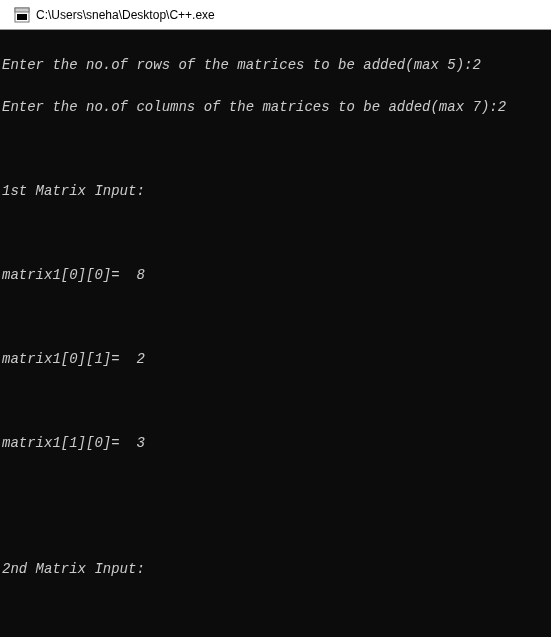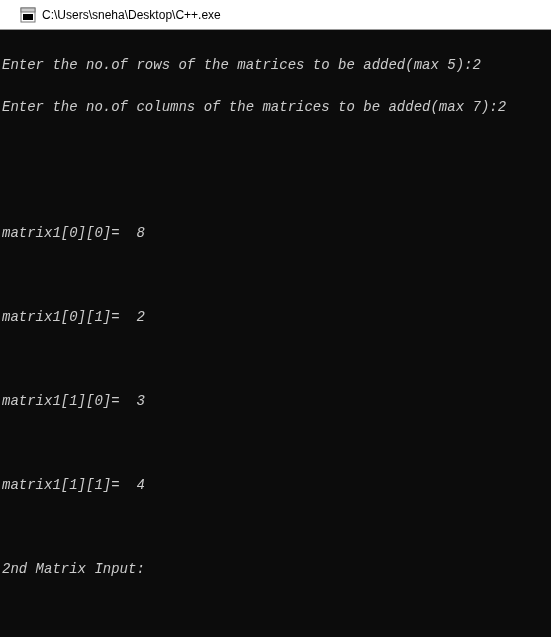--- a/index.html
+++ b/index.html
@@ -14,21 +14,21 @@
       font-family: Consolas, 'Courier New', monospace;
       font-size: 14px;
       color: #cccccc;
       overflow: hidden;
     }
     .titlebar {
       height: 30px;
       background: #ffffff;
       display: flex;
       align-items: center;
-      padding: 0 20px;
+      padding: 0 14px;
       border-bottom: 1px solid #999;
     }
     .title-icon {
       width: 16px;
       height: 16px;
       margin-right: 6px;
       display: flex;
       align-items: center;
       justify-content: center;
     }
@@ -65,28 +65,28 @@
       <rect x="3" y="7" width="10" height="6" fill="#000"></rect>
     </svg>
   </span>
   <span class="title-text">C:\Users\sneha\Desktop\C++.exe</span>
 </div>
 
 <div class="console">
 <span class="line">Enter the no.of rows of the matrices to be added(max 5):2</span>
 <span class="line">Enter the no.of columns of the matrices to be added(max 7):2</span>
 <div class="blank"></div>
+<span class="line">1st Matrix Input:</span>
 <div class="blank"></div>
 <span class="line">matrix1[0][0]=  8</span>
 <div class="blank"></div>
 <span class="line">matrix1[0][1]=  2</span>
 <div class="blank"></div>
 <span class="line">matrix1[1][0]=  3</span>
 <div class="blank"></div>
-<span class="line">matrix1[1][1]=  4</span>
 <div class="blank"></div>
 <span class="line">2nd Matrix Input:</span>
 
 
 
 
 
 
 
 

